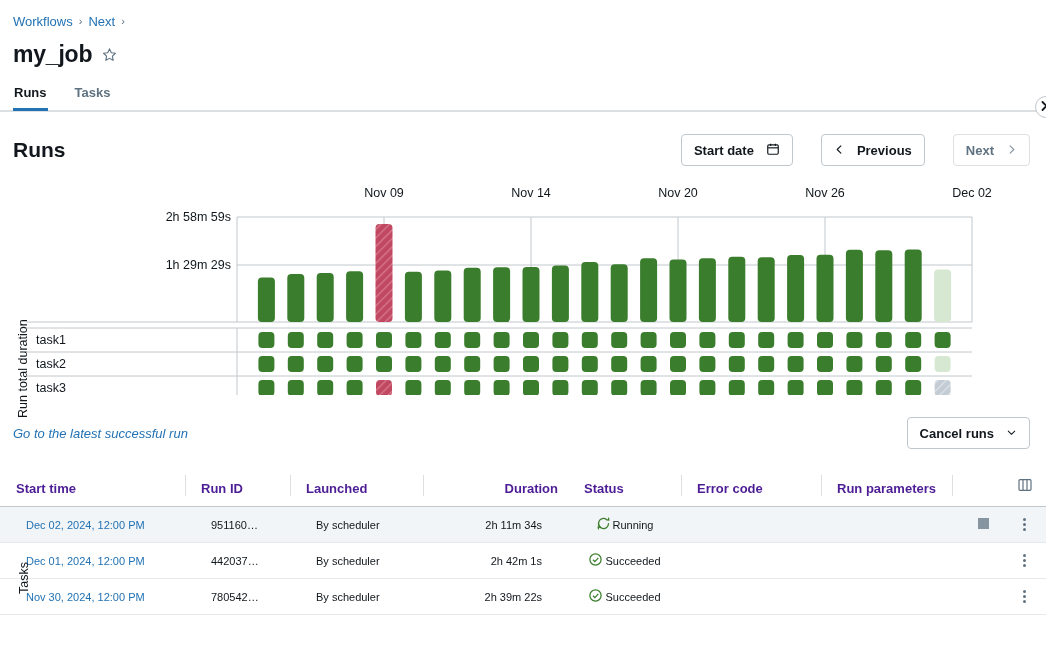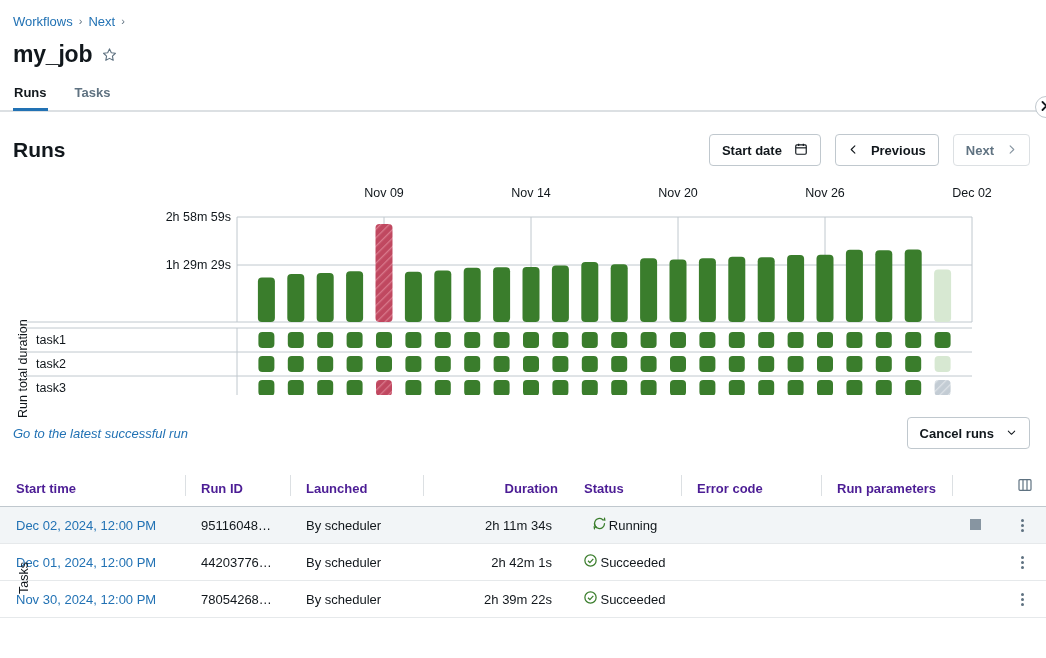--- a/index.html
+++ b/index.html
@@ -33,21 +33,21 @@
     position:absolute; right:-11px; top:96px; width:22px; height:22px;
     border:1px solid #c0c8ce; border-radius:50%; background:#fff;
     display:flex; align-items:center; justify-content:center; cursor:pointer; z-index:20;
   }
   .edge-handle svg { margin-left:-4px; }
 
   
   .runs-head { display:flex; align-items:center; justify-content:space-between;
                padding:22px 16px 0 13px; }
   .runs-title { font-size:21px; font-weight:700; }
-  .head-controls { display:flex; align-items:center; gap:14px; }
+  .head-controls { display:flex; align-items:center; gap:28px; }
   .btn { height:32px; border:1px solid #c0c8ce; border-radius:4px; background:#fff;
          display:flex; align-items:center; gap:12px; padding:0 12px;
          font-size:13px; font-weight:600; color:#11171c; cursor:pointer;
          font-family:"Liberation Sans", sans-serif; }
   .btn.ghost { color:#5f7281; border-color:#dce0e3; }
   .btn .lbl { white-space:nowrap; }
 
   
   .chart-area { position:relative; margin-top:14px; height:215px; }
   .ylabel { position:absolute; left:16px; top:238px; transform:rotate(-90deg);
@@ -64,21 +64,21 @@
             padding:0 16px 0 13px; margin-top:22px; }
   .link { color:#2272b4; font-size:13px; cursor:pointer;font-style:italic; }
 
   
   table.runs { width:100%; border-collapse:collapse; margin-top:22px; table-layout:fixed; }
   table.runs th { font-size:13px; font-weight:700; color:#4c1d95; text-align:left;
                   padding:6px 10px 10px 16px; border-bottom:1px solid #c0c8ce;
                   position:relative; vertical-align:bottom; }
   table.runs th.divider::before {
     content:""; position:absolute; left:0; top:4px; bottom:10px; width:1px; background:#dce0e3; }
-  table.runs td { font-size:13px; padding:9px 16px; border-bottom:1px solid #e6e9eb;
+  table.runs td { font-size:11px; padding:9px 26px; border-bottom:1px solid #e6e9eb;
                   color:#11171c; white-space:nowrap; overflow:hidden; text-overflow:ellipsis; }
   table.runs tr.selected td { background:#f2f5f7; }
   td.start a { color:#2272b4; text-decoration:none; cursor:pointer; }
   .num { text-align:right; }
   .status-cell { display:flex; align-items:center; gap:2px;justify-content:center; }
   .kebab { display:flex; flex-direction:column; gap:2px; align-items:center; cursor:pointer; }
   .kebab i { width:3px; height:3px; border-radius:50%; background:#5f7281; display:block; }
   .stop-sq { width:11px; height:11px; background:#8795a1; display:inline-block; cursor:pointer; }
   .col-w-start { width:185px; }
   .col-w-runid { width:105px; }

